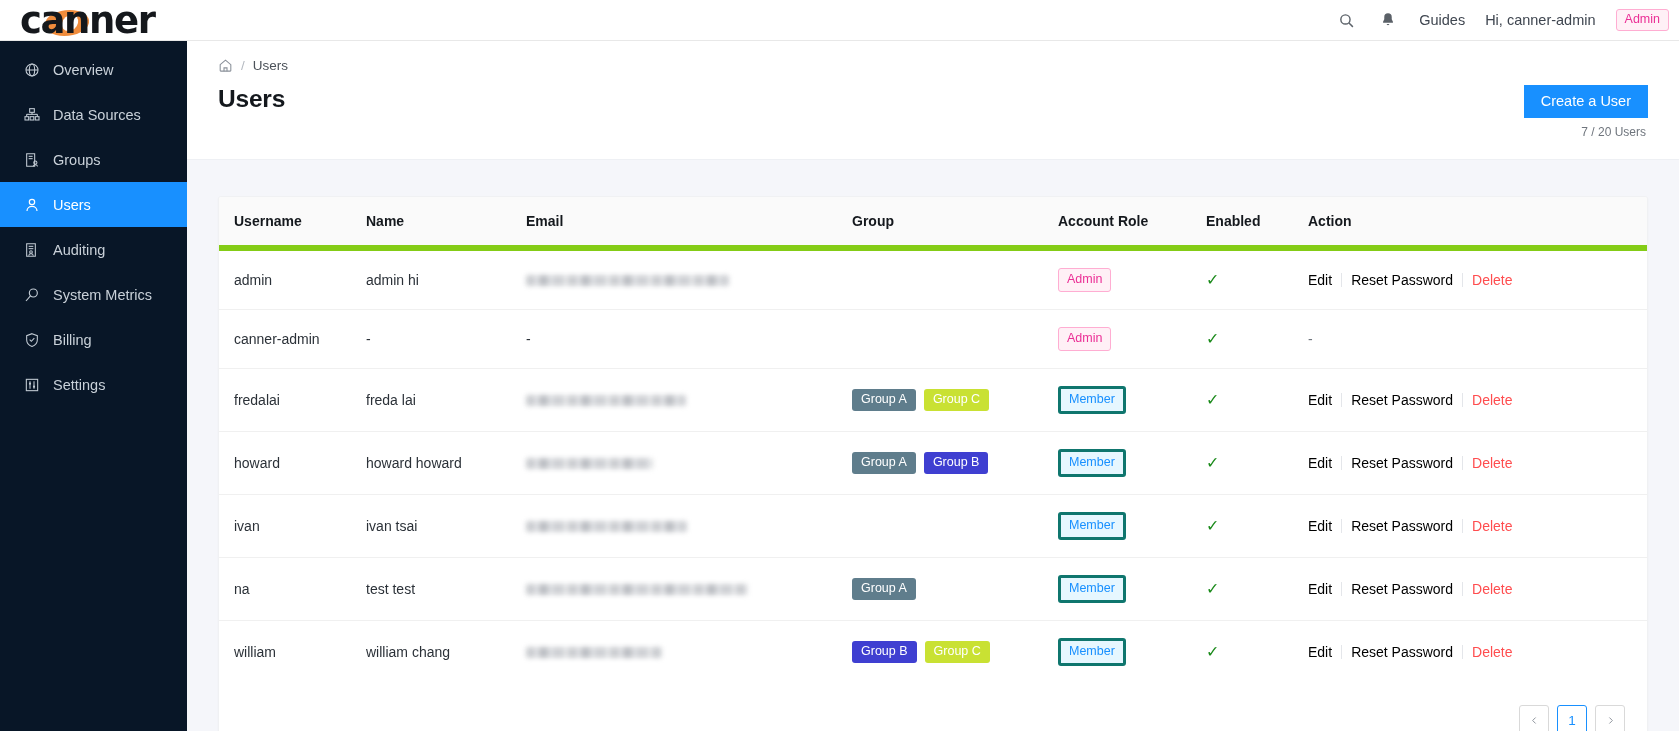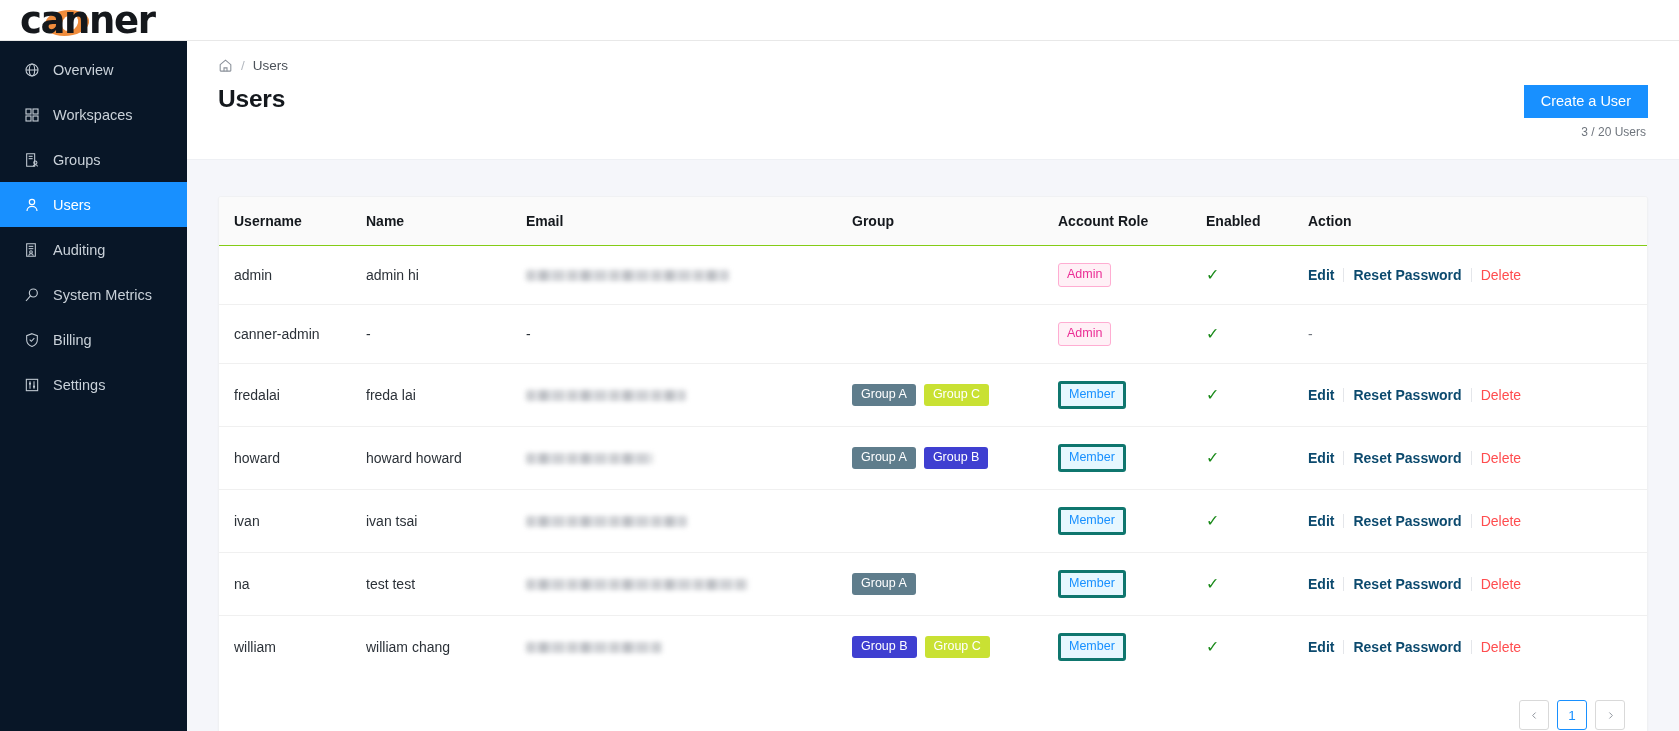--- a/index.html
+++ b/index.html
@@ -155,21 +155,21 @@
   }
 
   table { width: 100%; border-collapse: collapse; table-layout: fixed; }
   thead th {
     background: #fafafa;
     text-align: left;
     font-size: 14px;
     font-weight: 700;
     color: #14181d;
     padding: 16px 0 16px 0;
-    border-bottom: 1px solid #84cc16;
+    border-bottom: 6px solid #84cc16;
   }
   thead th:first-child { padding-left: 15px; }
   tbody td {
     font-size: 14px;
     color: #2b3138;
     padding: 17px 0;
     border-bottom: 1px solid #f0f0f0;
     vertical-align: middle;
   }
   tbody td:first-child { padding-left: 15px; }
@@ -220,21 +220,21 @@
     padding: 2px 8px 3px;
     line-height: 17px;
   }
   .pill-admin { color: #eb2f96; background: #fff0f6; border: 1px solid #ffadd2; }
   .pill-member { color: #1890ff; background: #e6f7ff; border: 3px solid #0f766e; }
 
   .check { color: #1a8a1a; font-size: 16px; line-height: 1; }
   .dash { color: #70767e; }
 
   .actions { display: inline-flex; align-items: center; gap: 9px; font-size: 14px; }
-  .lnk { color: #0c4a6e; cursor: pointer; font-weight: bold; }
+  .lnk { color: #000000; cursor: pointer; }
   .lnk-danger { color: #ff4d4f; cursor: pointer; }
   .vbar { width: 1px; height: 14px; background: #e4e6ea; display: inline-block; }
 
   .pager-row { display: flex; justify-content: flex-end; padding: 22px 22px 24px 0; background:#fff; }
   .pager { display: flex; gap: 8px; }
   .pg {
     width: 30px; height: 30px;
     border: 1px solid #d9d9d9;
     border-radius: 3px;
     background: #ffffff;
@@ -253,49 +253,70 @@
 <div class="app">
 
   <div class="topbar">
     <div class="logo-wrap">
       <div class="logo">
         <span class="blob"></span>
         <span class="txt">canner</span>
       </div>
     </div>
 
+    <div class="topbar-right">
+      <div class="ic-btn">
+        <svg width="17" height="17" viewBox="0 0 24 24" fill="none" stroke="currentColor" stroke-width="2">
+          <circle cx="10.5" cy="10.5" r="6.5"></circle>
+            <line x1="15.5" y1="15.5" x2="21" y2="21"></line>
+        </svg>
+      </div>
+      <div class="ic-btn">
+        <svg width="16" height="16" viewBox="0 0 24 24" fill="currentColor">
+          <path d="M12 2a5.6 5.6 0 0 0-5.6 5.6v3.3L4.6 14.6a1 1 0 0 0 .9 1.5h13a1 1 0 0 0 .9-1.5l-1.8-3.7V7.6A5.6 5.6 0 0 0 12 2z"></path>
+          <path d="M9.8 18.1a2.3 2.3 0 0 0 4.4 0z"></path>
+        </svg>
+      </div>
+      <div class="guides">Guides</div>
+      <div class="greet">Hi, canner-admin</div>
+      <div class="badge-admin-top">Admin</div>
+    </div>
   </div>
 
   <div class="body">
 
     <nav class="sidebar">
 
       <div class="nav-item">
         <span class="ni-ic">
           <svg width="16" height="16" viewBox="0 0 24 24" fill="none" stroke="currentColor" stroke-width="1.6">
             <circle cx="12" cy="12" r="9"></circle>
               <ellipse cx="12" cy="12" rx="4" ry="9"></ellipse>
               <line x1="3" y1="12" x2="21" y2="12"></line>
           </svg>
         </span>
         <span>Overview</span>
       </div>
 
-
-      <div class="nav-item">
-        <span class="ni-ic">
-          <svg width="16" height="16" viewBox="0 0 24 24" fill="none" stroke="currentColor" stroke-width="1.7">
-            <rect x="3" y="3" width="7.5" height="7.5"></rect>
-              <rect x="13.5" y="3" width="7.5" height="7.5"></rect>
-            <rect x="3" y="13.5" width="7.5" height="7.5"></rect>
-              <rect x="13.5" y="13.5" width="7.5" height="7.5"></rect>
-          </svg>
-        </span>
-        <span>Workspaces</span>
-      </div>
+      <div class="nav-item">
+        <span class="ni-ic">
+          <svg width="16" height="16" viewBox="0 0 24 24" fill="none" stroke="currentColor" stroke-width="1.6">
+            <rect x="8.5" y="2.5" width="7" height="5.5"></rect>
+              <line x1="12" y1="8" x2="12" y2="11"></line>
+            <line x1="4" y1="11" x2="20" y2="11"></line>
+              <line x1="4" y1="11" x2="4" y2="14"></line>
+              <line x1="20" y1="11" x2="20" y2="14"></line>
+            <rect x="1.5" y="14.5" width="5.5" height="5"></rect>
+              <rect x="9.2" y="14.5" width="5.5" height="5"></rect>
+              <rect x="17" y="14.5" width="5.5" height="5"></rect>
+          </svg>
+        </span>
+        <span>Data Sources</span>
+      </div>
+
 
       <div class="nav-item">
         <span class="ni-ic">
           <svg width="16" height="16" viewBox="0 0 24 24" fill="none" stroke="currentColor" stroke-width="1.6">
             <path d="M4 2.5h12v19H4z"></path>
               <line x1="7" y1="6.5" x2="13" y2="6.5"></line>
               <line x1="7" y1="10" x2="13" y2="10"></line>
             <circle cx="17" cy="16" r="2.4" fill="none"></circle>
               <path d="M13.6 21.5a3.6 3.6 0 0 1 6.8 0"></path>
           </svg>
@@ -372,21 +393,21 @@
             </svg>
           </span>
           <span class="sep">/</span>
           <span class="cur">Users</span>
         </div>
 
         <div class="title-row">
           <div class="page-title">Users</div>
           <div class="head-right">
             <button class="btn-primary">Create a User</button>
-            <div class="user-count">3 / 20 Users</div>
+            <div class="user-count">7 / 20 Users</div>
           </div>
         </div>
       </div>
 
       <div class="main-area">
         <div class="card">
           <table>
             <thead>
               <tr>
                 <th class="col-username">Username</th>

